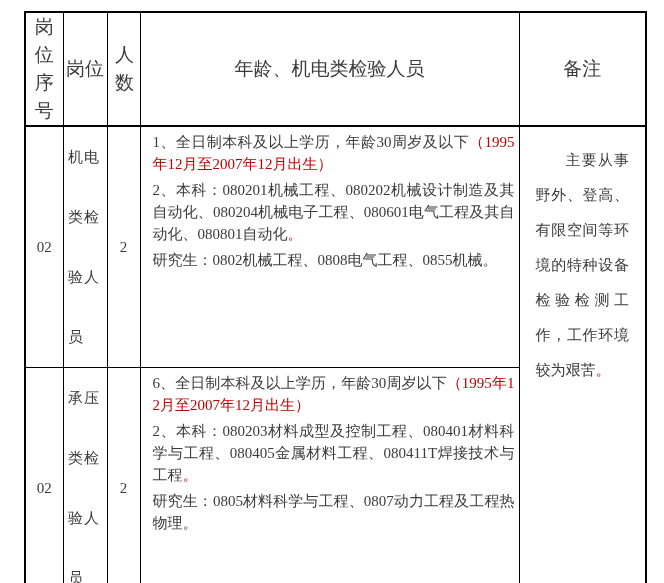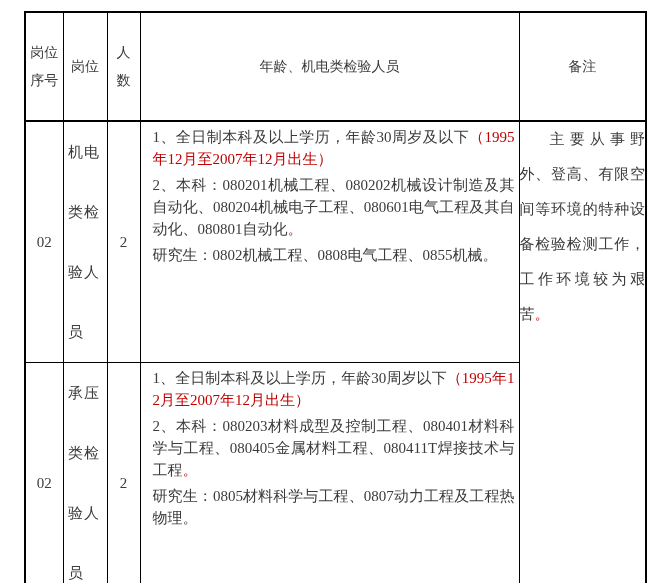--- a/index.html
+++ b/index.html
@@ -27,21 +27,21 @@
     border: 1px solid #000000;
     padding: 0;
     background: #ffffff;
   }
   table.doc-table { border: 2px solid #000000; }
   tr.header-row th { border-bottom: 2px solid #000000; height: 107px; }
   th {
     font-weight: normal;
     text-align: center;
     vertical-align: middle;
-    font-size: 14px;
+    font-size: 19px;
   }
   .hwrap { margin: 0 auto; line-height: 28px; text-align: center; }
   .w34 { width: 34px; }
   .w17 { width: 17px; }
   td.center-cell {
     text-align: center;
     vertical-align: middle;
   }
   .poswrap {
     width: 34px;
@@ -59,21 +59,21 @@
     line-height: 22px;
     text-align: justify;
     word-break: break-all;
     padding-left: 8px;
   }
   td.remark-cell {
     vertical-align: top;
     padding: 13px 5px 0 7px;
   }
   td.remark-cell p {
-    margin: 0;
+    margin: 16px;
     line-height: 35px;
     text-align: justify;
     text-indent: 2em;
     word-break: break-all;
     font-family: Liberation Serif, serif;
   }
   .red { color: #c00000; }
   tr.row-1 { height: 235px; }
   tr.row-2 { height: 212px; }
 </style>
@@ -124,20 +124,20 @@
           <p><span>主要从事野外、登高、有限空间等环境的特种设备检验检测工作，工作环境较为艰苦</span><span class="red">。</span></p>
         </td>
       </tr>
       <tr class="row-2">
         <td class="center-cell">02</td>
         <td class="center-cell">
           <div class="poswrap">承压类检验人员</div>
         </td>
         <td class="center-cell">2</td>
         <td class="req-cell">
-          <p><span>1、全日制本科及以上学历，年龄30周岁以下</span><span class="red">（1995年12月至2007年12月出生）</span></p>
+          <p><span>6、全日制本科及以上学历，年龄30周岁以下</span><span class="red">（1995年12月至2007年12月出生）</span></p>
           <p><span>2、本科：080203材料成型及控制工程、080401材料科学与工程、080405金属材料工程、080411T焊接技术与工程</span><span class="red">。</span></p>
           <p><span>研究生：0805材料科学与工程、0807动力工程及工程热物理。</span></p>
         </td>
       </tr>
     </tbody>
   </table>
 </div>
 
 </body></html>

